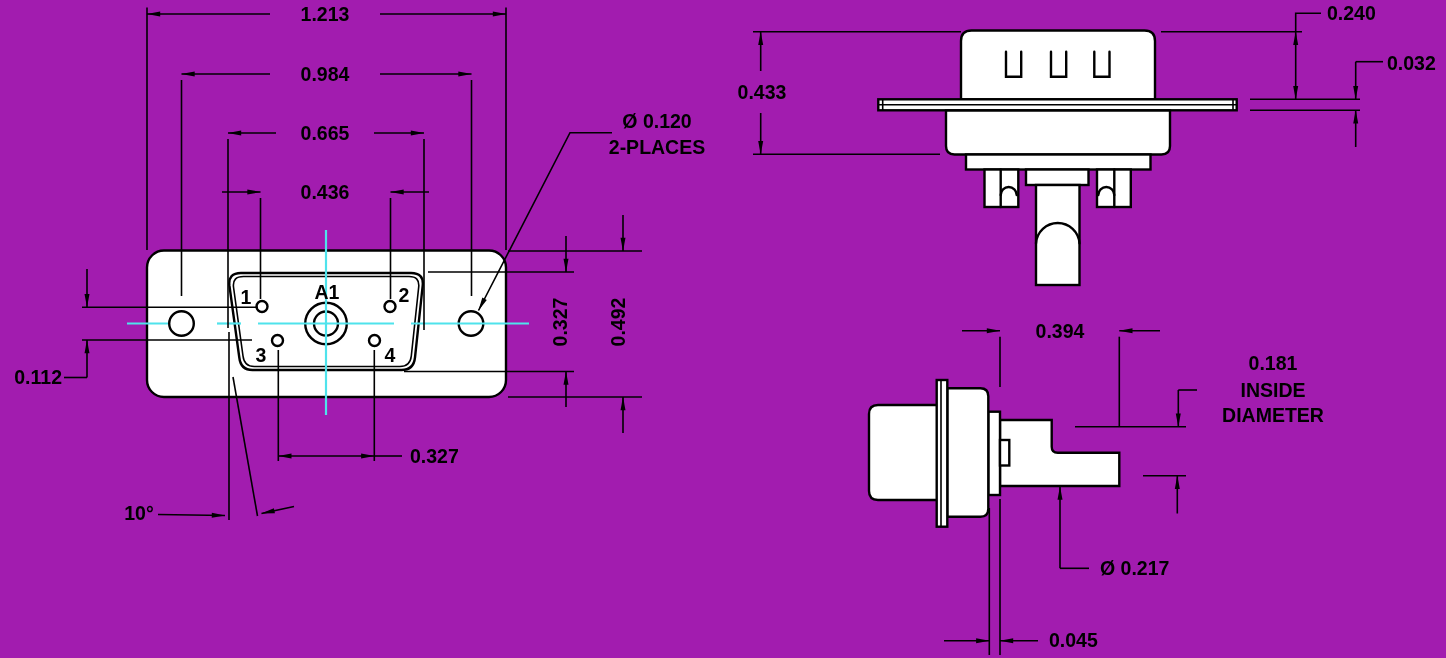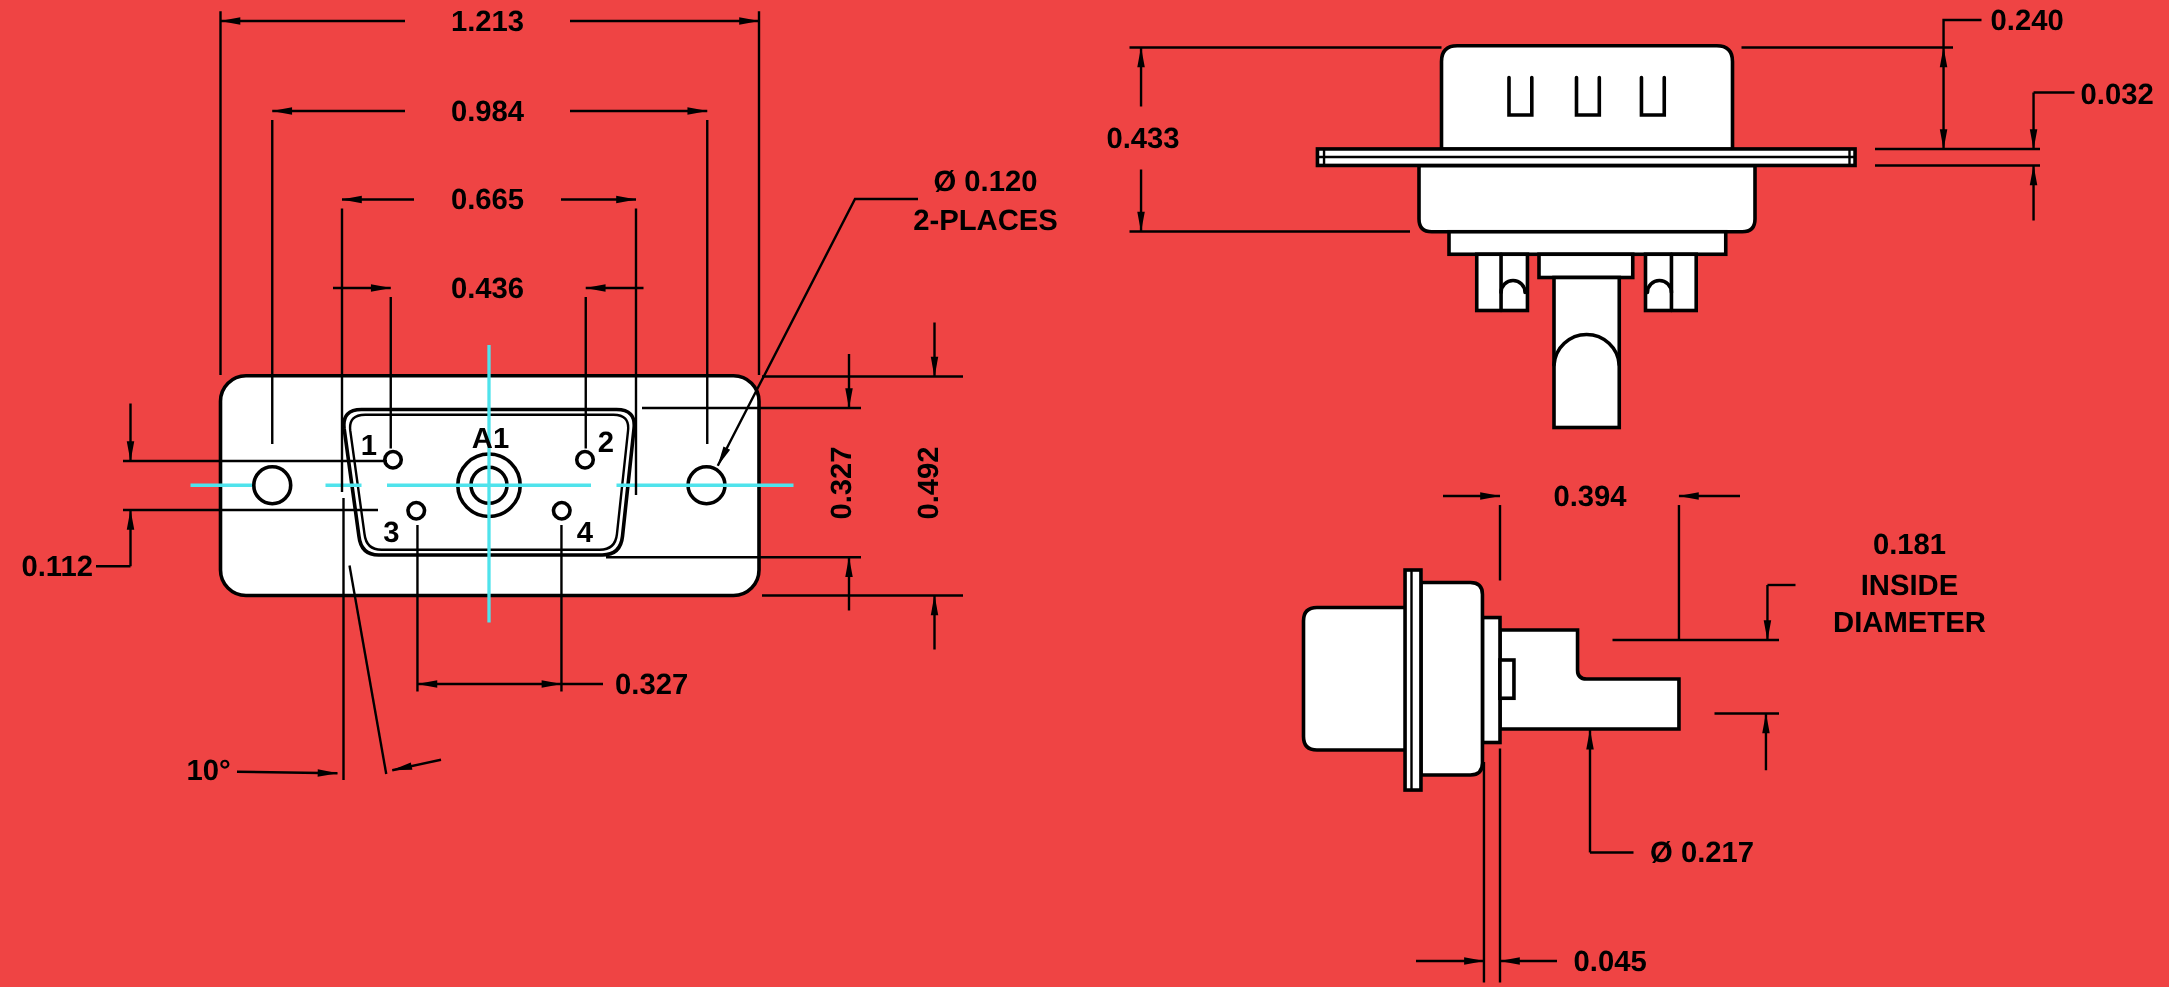--- a/index.html
+++ b/index.html
@@ -1,16 +1,16 @@
 <!DOCTYPE html>
 <html><head>
 <meta charset="utf-8">
 <style>
   html,body{margin:0;padding:0;background:#ffffff;}
-  .canvas{width:1446px;height:658px;position:relative;background:#ef4444;}
+  .canvas{width:1446px;height:658px;position:relative;background:#a21caf;}
   svg{display:block;}
   .obj{stroke:#000;stroke-width:2.4;fill:none;stroke-linecap:round;}
   .objf{stroke:#000;stroke-width:2.4;fill:#fff;}
   .thin{stroke:#000;stroke-width:1.6;fill:none;}
   .cl{stroke:#4fe3ec;stroke-width:2.2;fill:none;}
   .ms{marker-start:url(#arw);}
   .me{marker-end:url(#arw);}
   text{font-family:"Liberation Sans","DejaVu Sans",sans-serif;font-weight:bold;font-size:19.5px;fill:#000;}
   .mid{text-anchor:middle;}
   .end{text-anchor:end;}

